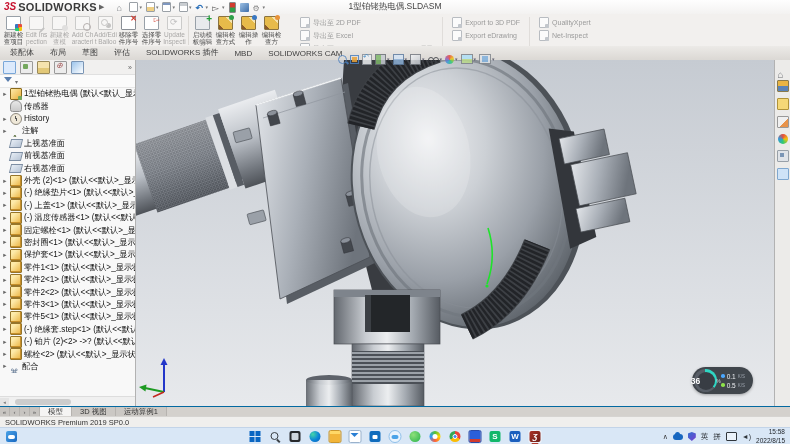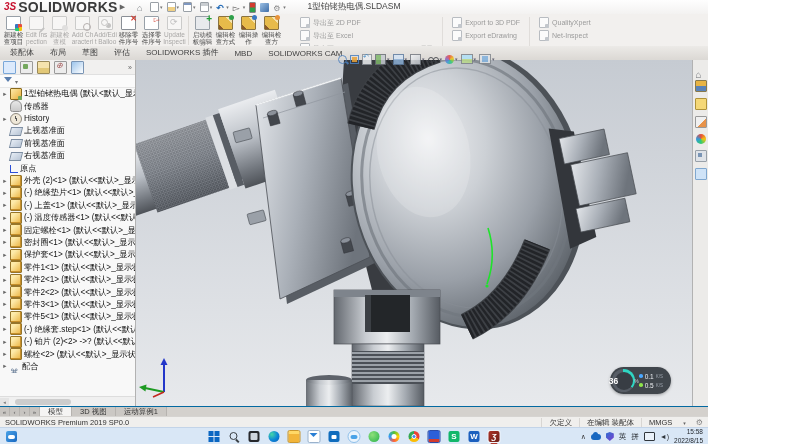--- a/index.html
+++ b/index.html
@@ -1,21 +1,21 @@
 <!DOCTYPE html>
 <html><head>
 <meta charset="utf-8">
 <style>
   html,body{margin:0;padding:0;}
-  .app{position:relative;width:708px;height:444px;font-family:"Liberation Sans",sans-serif;background:#eceff2;overflow:hidden;user-select:none;}
+  .app{position:relative;width:790px;height:444px;font-family:"Liberation Sans",sans-serif;background:#eceff2;overflow:hidden;user-select:none;}
   
   .titlebar{position:absolute;top:0;left:0;right:0;height:14px;background:linear-gradient(#fefefe,#f3f2f1);border-bottom:1px solid #e4e2e0;display:flex;align-items:center;font-size:9px;}
   .logo{display:flex;align-items:center;gap:2px;padding-left:4px;}
   .logo-3s{color:#c8102e;font-weight:bold;font-style:italic;font-size:10px;line-height:10px;}
-  .logo-text{font-weight:bold;color:#3a3a3a;font-size:14px;letter-spacing:.3px;}
+  .logo-text{font-weight:bold;color:#3a3a3a;font-size:11px;letter-spacing:.3px;}
   .logo-caret{color:#666;font-size:7px;}
   .qat{display:flex;align-items:center;gap:4px;margin-left:12px;}
   .qbtn{display:flex;align-items:center;gap:1px;}
   .qi{display:inline-block;width:9px;height:9px;position:relative;font-style:normal;}
   .qi::before{font-size:9px;line-height:9px;}
   .i-home::before{content:"⌂";color:#6b6f74;}
   .i-new-document,.i-open,.i-save,.i-print{background:#fff;border:1px solid #9aa0a6;width:7px;height:8px;border-radius:1px;}
   .i-open{background:linear-gradient(#fff 55%,#f0d084 55%);}
   .i-save{background:linear-gradient(#7e97c0 30%,#fff 30%);}
   .i-print{background:linear-gradient(#c9cdd1 35%,#fff 35%);}
@@ -422,38 +422,38 @@
           <span class="arr"></span>
           <i class="ticon ti-sensors"></i>
           <span class="tlabel">传感器</span>
         </div>
         <div class="trow">
           <span class="arr">▸</span>
           <i class="ticon ti-history"></i>
           <span class="tlabel">History</span>
         </div>
         <div class="trow">
+          <span class="arr">▸</span>
+          <i class="ticon ti-annotations"></i>
+          <span class="tlabel">注解</span>
+        </div>
+        <div class="trow">
           <span class="arr"></span>
           <i class="ticon ti-plane"></i>
           <span class="tlabel">上视基准面</span>
         </div>
         <div class="trow">
           <span class="arr"></span>
           <i class="ticon ti-plane"></i>
           <span class="tlabel">前视基准面</span>
         </div>
         <div class="trow">
           <span class="arr"></span>
           <i class="ticon ti-plane"></i>
           <span class="tlabel">右视基准面</span>
-        </div>
-        <div class="trow">
-          <span class="arr"></span>
-          <i class="ticon ti-origin"></i>
-          <span class="tlabel">原点</span>
         </div>
         <div class="trow">
           <span class="arr">▸</span>
           <i class="ticon ti-part"></i>
           <span class="tlabel">外壳 (2)&lt;1&gt; (默认&lt;&lt;默认&gt;_显示状</span>
         </div>
         <div class="trow">
           <span class="arr">▸</span>
           <i class="ticon ti-part"></i>
           <span class="tlabel">(-) 绝缘垫片&lt;1&gt; (默认&lt;&lt;默认&gt;_显</span>
@@ -678,27 +678,20 @@
       <div class="dnav">‹</div>
       <div class="dnav">›</div>
       <div class="dnav">»</div>
       <div class="dtab active">模型</div>
       <div class="dtab">3D 视图</div>
       <div class="dtab">运动算例1</div>
     </div>
 
   <div class="statusbar">
     <span>SOLIDWORKS Premium 2019 SP0.0</span>
-    <span class="status-right">
-        <span class="sitem">欠定义</span>
-        <span class="sitem">在编辑 装配体</span>
-        <span class="sitem">MMGS</span>
-        <span class="scaret">▾</span>
-        <span class="sgear">⚙</span>
-      </span>
   </div>
 
   <div class="taskbar">
     <i class="tb-widgets"></i>
     <div class="tbicons">
         <span class="tbtn">
           <i class="tico tk-start">
             <i></i>
             <i></i>
             <i></i>

